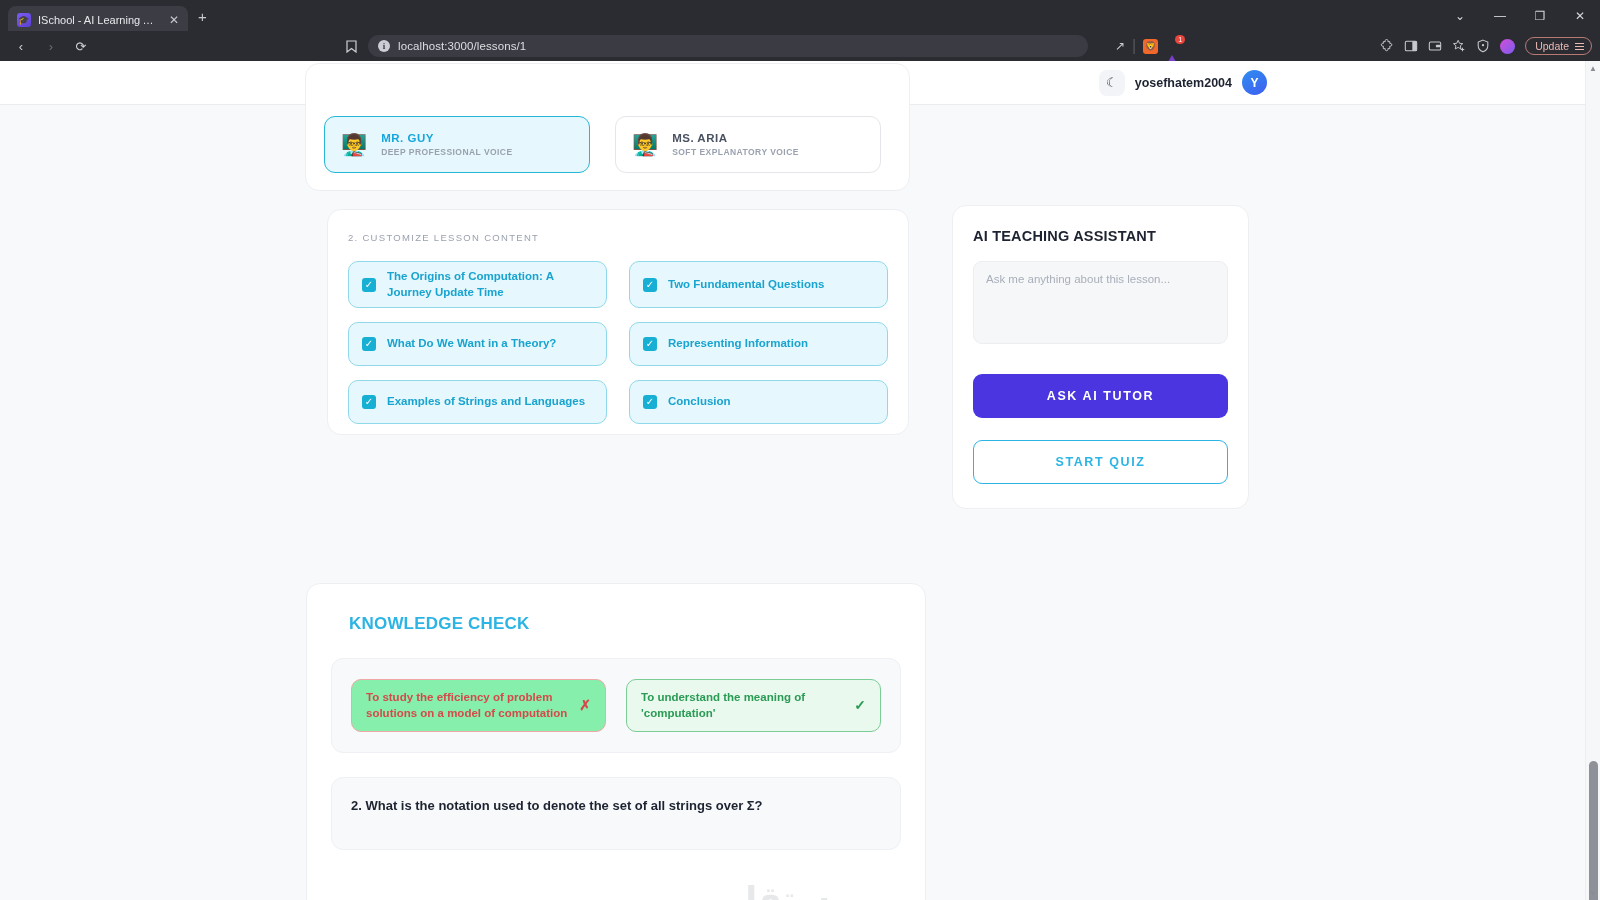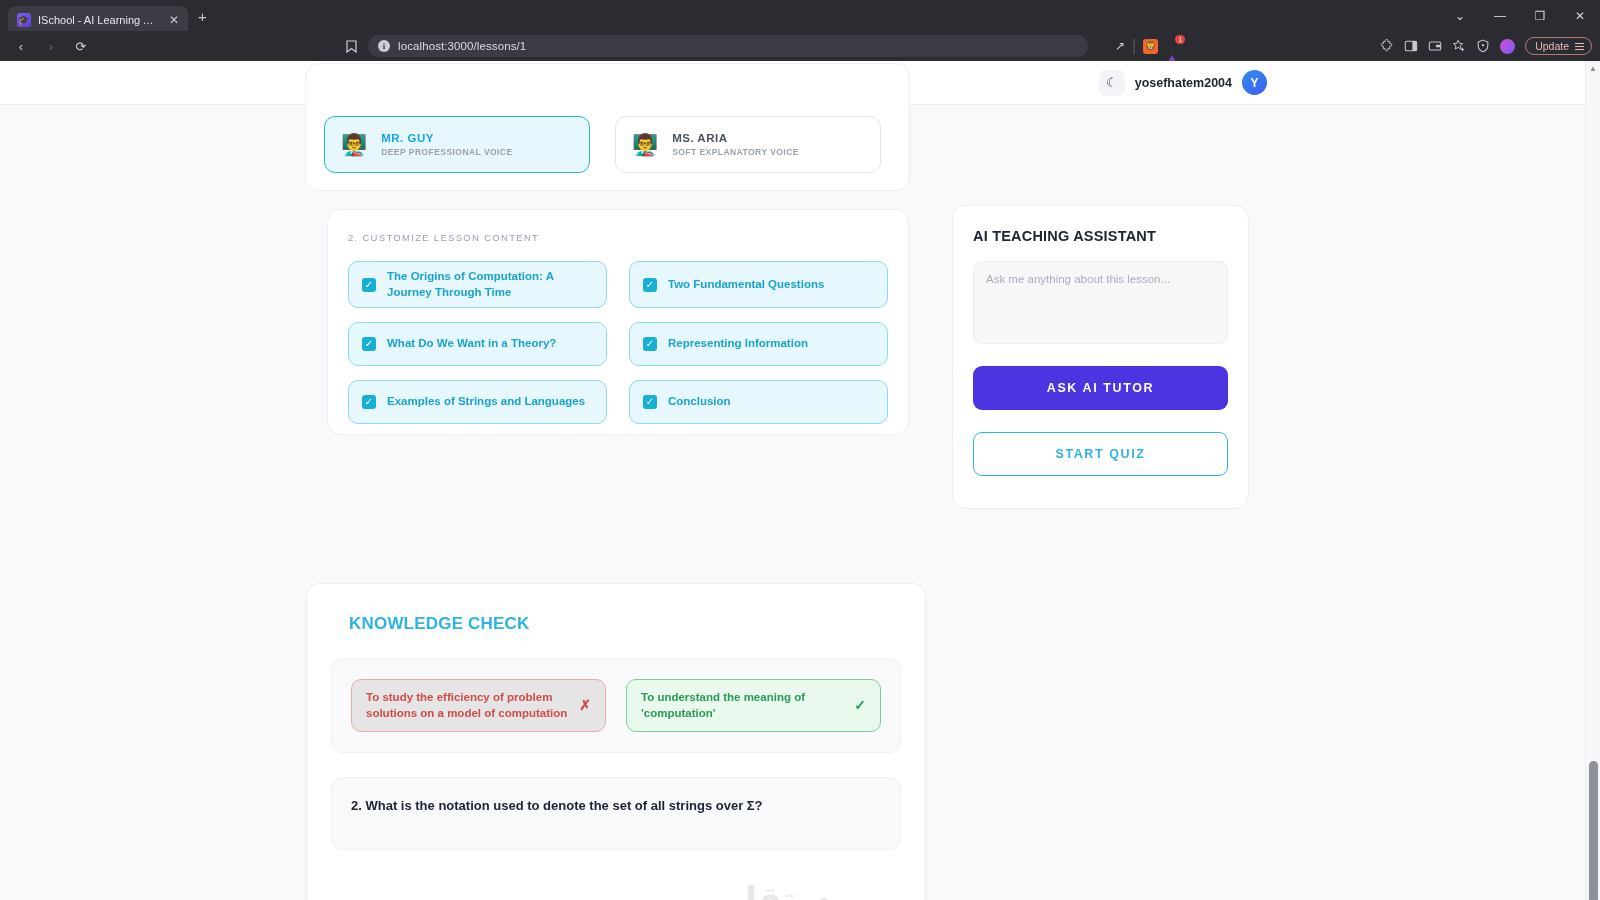--- a/index.html
+++ b/index.html
@@ -111,21 +111,21 @@
   .kc-card { position:absolute; left:1px; top:478px; width:620px; height:460px; padding:26px 24px; }
   .kc-title { font-size:17px; font-weight:bold; color:#2cb4e4; letter-spacing:.2px; margin:4px 0 24px 18px;}
   .q-card { background:#f8f9fb; border:1px solid #eef0f4; border-radius:12px; padding:20px 19px; }
   .q-text { font-size:13px; font-weight:bold; color:#1d2330; margin-bottom:16px; }
   .ans-grid { display:grid; grid-template-columns:1fr 1fr; gap:14px 20px; }
   .ans {
     min-height:52px; border-radius:10px; border:1.5px solid #e4e6eb; background:#fff;
     display:flex; align-items:center; justify-content:space-between; gap:10px; padding:9px 14px; cursor:pointer;
   }
   .ans-txt { font-size:11.5px; font-weight:bold; line-height:1.42; }
-  .ans.wrong { border-color:#f0a7a7; background:#e5e5e5; }
+  .ans.wrong { border-color:#f0a7a7; background:#86efac; }
   .ans.wrong .ans-txt { color:#d44a4a; }
   .ans.right { border-color:#7ccc96; background:#e9f9ee; }
   .ans.right .ans-txt { color:#2a9b54; }
   .mark { font-size:14px; font-weight:bold; flex:0 0 auto; }
   .mark.x { color:#d44a4a; }
   .mark.v { color:#2a9b54; }
   .ans.faded { border-color:transparent; background:transparent; opacity:.42; }
   .ans.faded .ans-txt { color:#8e95a1; font-weight:normal; }
   .q-card.q2 { margin-top:24px; }
 
@@ -138,21 +138,21 @@
 
   
   .ai-card { position:absolute; left:0; top:100px; width:297px; height:304px; padding:22px 20px; }
   .ai-title { font-size:14.5px; font-weight:bold; color:#1d2330; letter-spacing:.2px; margin-bottom:17px;}
   .ai-ta {
     width:100%; height:83px; background:#f6f7f9; border:1px solid #eceef2; border-radius:9px;
     padding:11px 12px; font-family:"Liberation Sans", sans-serif; font-size:11.5px; color:#2b3140; resize:none;
   }
   .ai-ta::placeholder { color:#a9afba; }
   .btn-ask {
-    width:100%; height:44px; margin-top:18px; border:none; border-radius:9px; background:#4a35e0; color:#fff;
+    width:100%; height:44px; margin-top:26px; border:none; border-radius:9px; background:#4a35e0; color:#fff;
     font-size:12.5px; font-weight:bold; letter-spacing:1.6px; cursor:pointer; font-family:"Liberation Sans", sans-serif;
   }
   .btn-quiz {
     width:100%; height:44px; margin-top:22px; border:1.5px solid #2cb4e4; border-radius:9px; background:#fff;
     color:#2cb4e4; font-size:12.5px; font-weight:bold; letter-spacing:1.6px; cursor:pointer; font-family:"Liberation Sans", sans-serif;
   }
 
   
   .pscroll { width:15px; background:#f6f7f9; position:relative; flex:0 0 auto; border-left:1px solid #eceef0;}
   .pscroll .arr { position:absolute; left:0; right:0; height:14px; display:flex; align-items:center; justify-content:center;
@@ -287,21 +287,21 @@
                 </span>
               </div>
             </div>
           </div>
 
           <div class="card custom-card">
             <div class="sec-label">2. CUSTOMIZE LESSON CONTENT</div>
             <div class="topic-grid">
               <div class="topic tall">
                 <span class="cbx">✓</span>
-                <span class="topic-txt">The Origins of Computation: A Journey Through Time</span>
+                <span class="topic-txt">The Origins of Computation: A Journey Update Time</span>
               </div>
               <div class="topic tall">
                 <span class="cbx">✓</span>
                 <span class="topic-txt">Two Fundamental Questions</span>
               </div>
               <div class="topic">
                 <span class="cbx">✓</span>
                 <span class="topic-txt">What Do We Want in a Theory?</span>
               </div>
               <div class="topic">

